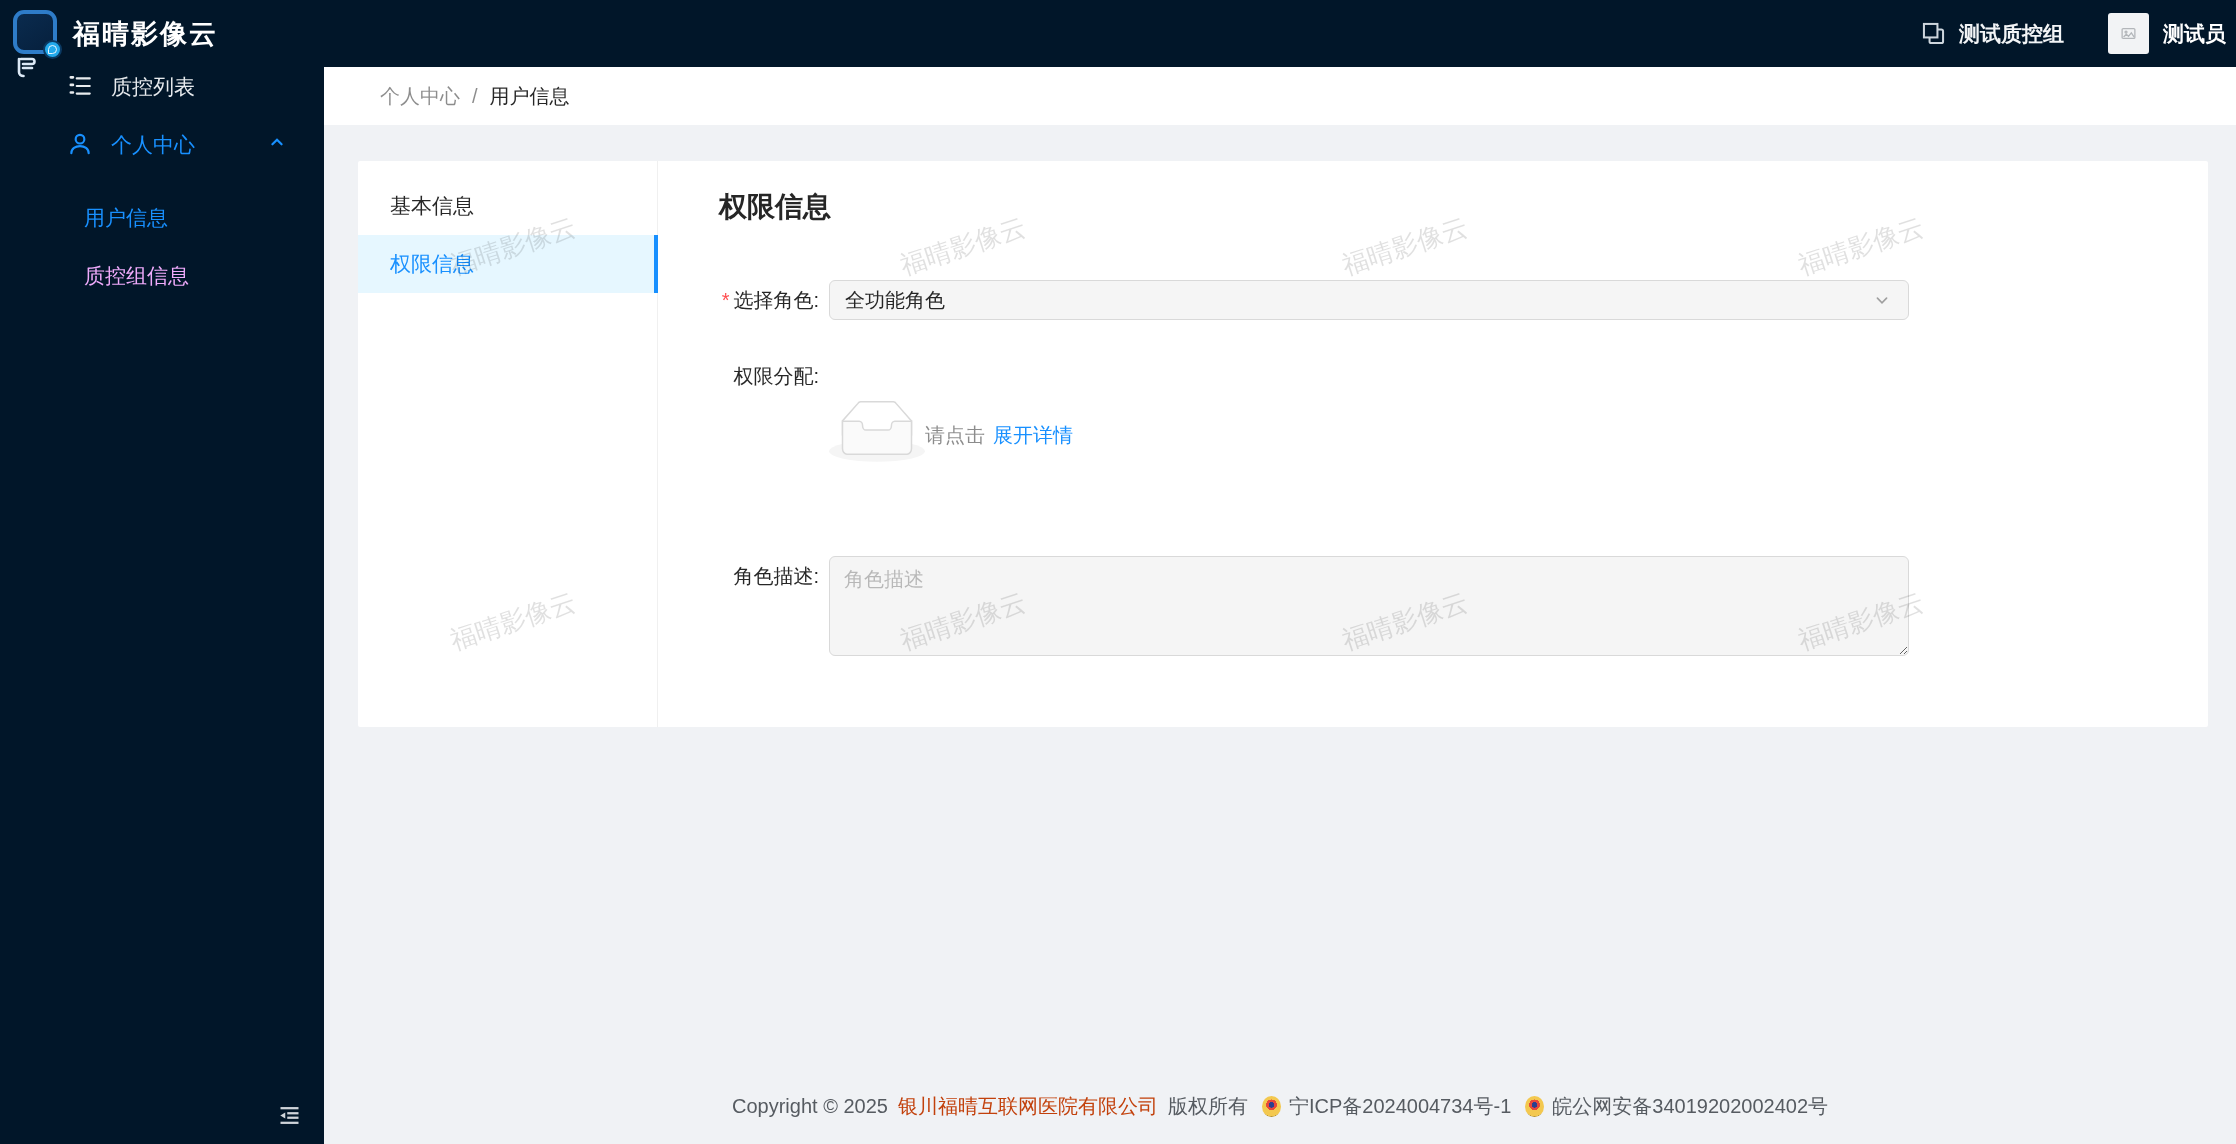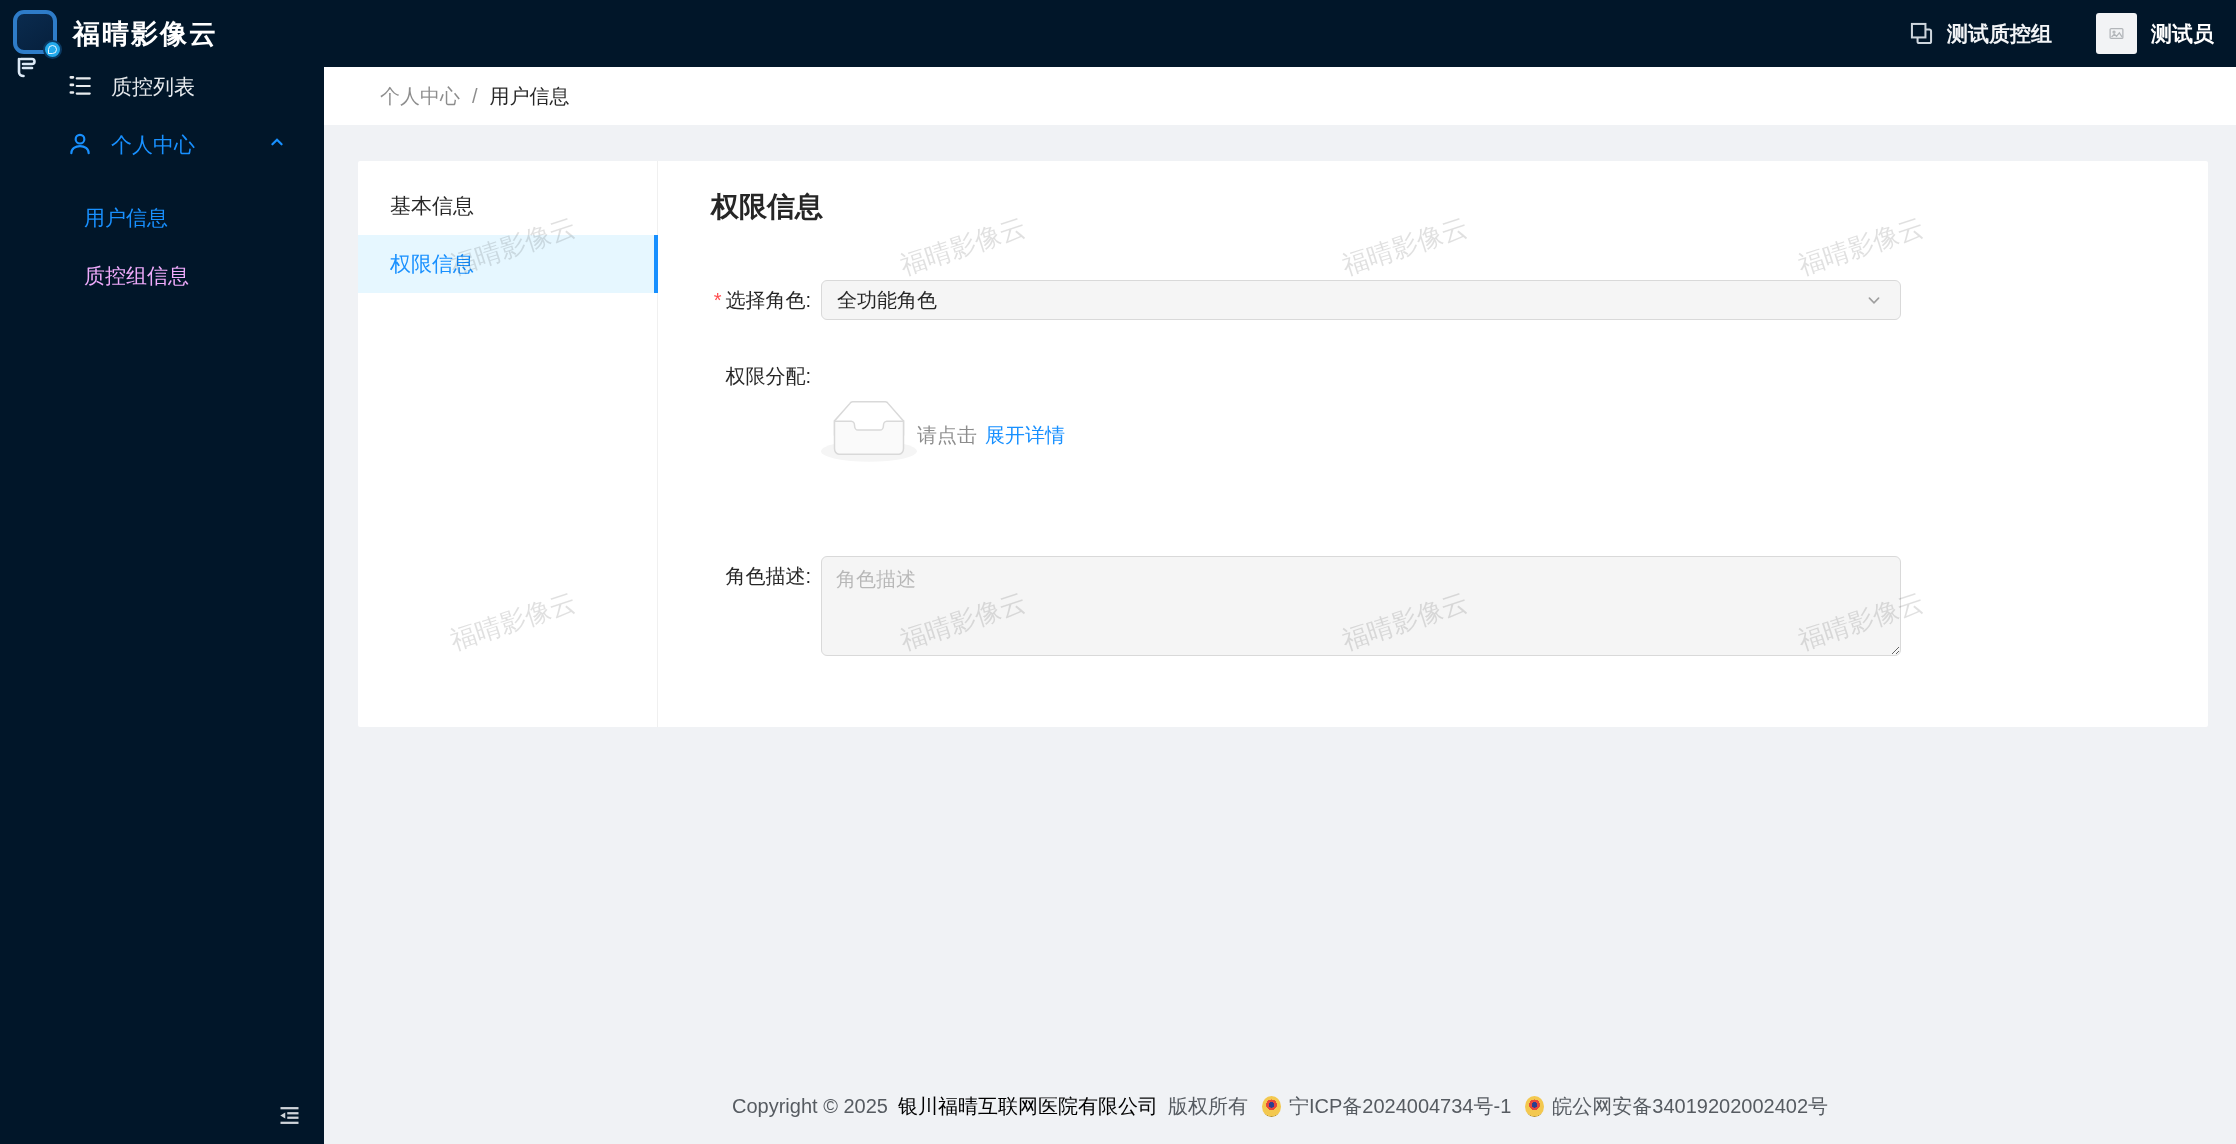--- a/index.html
+++ b/index.html
@@ -7,21 +7,21 @@
   body { font-family:"Liberation Sans","DejaVu Sans",sans-serif; background:#f0f2f5; position:relative; }
 
   
   .header { position:absolute; top:0; left:0; width:2236px; height:67px; background:#011629; display:flex; align-items:center; z-index:30; }
   .brand { width:324px; display:flex; align-items:center; padding-left:13px; flex:none; }
   .logo { position:relative; width:47px; height:47px; flex:none; }
   .logo-box { width:44px; height:44px; border-radius:11px; border:4px solid #2e7cc8; background:linear-gradient(145deg,#0a2b4e,#06203d); }
   .logo-badge { position:absolute; right:-2px; bottom:-2px; width:19px; height:19px; border-radius:50%; background:#23aaec; border:2px solid #0b3a63; display:flex; align-items:center; justify-content:center; }
   .logo-badge span { display:block; width:9px; height:9px; border:1.5px solid #eaf7ff; border-radius:50% 50% 50% 0; }
   .app-title { color:#ffffff; font-size:27px; font-weight:bold; letter-spacing:2px; margin-left:13px; }
-  .header-right { margin-left:auto; display:flex; align-items:center; padding-right:22px; }
+  .header-right { margin-left:auto; display:flex; align-items:center; padding-right:10px; }
   .hgroup { display:flex; align-items:center; cursor:pointer; }
   .hgroup svg { margin-right:12px; }
   .hgroup-label { color:#f2f4f6; font-size:21px; font-weight:bold; }
   .avatar { width:41px; height:41px; background:#f2f3f5; border-radius:3px; margin-left:44px; display:flex; align-items:center; justify-content:center; cursor:pointer; }
   .username { color:#ffffff; font-size:21px; font-weight:bold; margin-left:14px; cursor:pointer; }
 
   
   .sidebar { position:absolute; top:67px; left:0; width:324px; bottom:0; background:#011629; z-index:20; }
   .menu { padding-top:6px; }
   .menu-item { height:58px; display:flex; align-items:flex-start; padding:0 36px 0 36px; color:#e8ebee; font-size:21px; cursor:pointer;margin-left:31px; }
@@ -33,21 +33,21 @@
   .gap8 { height:8px; }
   .fold-trigger { position:absolute; bottom:14px; right:20px; width:30px; height:30px; display:flex; align-items:center; justify-content:center; cursor:pointer; }
 
   
   .main { position:absolute; left:324px; top:67px; right:0; bottom:0; background:#f0f2f5; }
   .breadcrumb-bar { height:58px; background:#ffffff; display:flex; align-items:center; padding-left:56px; font-size:20px; }
   .crumb-link { color:rgba(0,0,0,0.45); cursor:pointer; }
   .crumb-sep { color:rgba(0,0,0,0.45); margin:0 12px; }
   .crumb-current { color:rgba(0,0,0,0.85); }
 
-  .card { margin:36px 28px 0 34px; height:566px; background:#ffffff; border-radius:2px; display:flex; position:relative; }
+  .card { margin:36px 28px 0 34px; height:566px; background:#ffffff; border-radius:2px; display:flex; position:relative;gap:8px; }
   .tabcol { width:300px; flex:none; border-right:1px solid #f0f0f0; padding-top:16px; }
   .tab { height:58px; display:flex; align-items:center; padding-left:32px; font-size:21px; color:rgba(0,0,0,0.85); cursor:pointer; position:relative; }
   .tab.active { background:#e6f7ff; color:#1890ff; }
   .tab.active::after { content:""; position:absolute; right:-1px; top:0; bottom:0; width:4px; background:#1890ff; }
 
   .pane { flex:1; padding-top:27px; }
   .pane-title { padding-left:53px; font-size:28px; font-weight:600; color:#262626; }
   .form { margin-top:54px; }
   .frow { display:flex; align-items:flex-start; }
   .frow-label { width:163px; padding-right:10px; flex:none; text-align:right; font-size:20px; color:rgba(0,0,0,0.85); line-height:40px; white-space:nowrap; }
@@ -61,21 +61,21 @@
   .row3 { margin-top:94px; }
   .desc-area { width:1080px; height:100px; background:#f5f5f5; border:1px solid #d9d9d9; border-radius:6px; padding:9px 14px; font-size:20px; font-family:"Liberation Sans","DejaVu Sans",sans-serif; color:rgba(0,0,0,0.85); resize:vertical; outline:none; }
   .desc-area::placeholder { color:rgba(0,0,0,0.25); }
 
   
   .wm-layer { position:absolute; inset:0; pointer-events:none; overflow:hidden; z-index:10; }
   .wm { position:absolute; font-size:26px; color:rgba(0,0,0,0.12); transform:rotate(-18deg); white-space:nowrap; }
 
   
   .footer { position:absolute; left:0; right:0; bottom:24px; text-align:center; font-size:20px; color:#565b61; }
-  .footer a { color:#000000; text-decoration:none; cursor:pointer; }
+  .footer a { color:#c2410c; text-decoration:none; cursor:pointer; }
   .badge { display:inline-block; width:19px; height:21px; border-radius:50%; margin:0 8px -4px 14px;
            background:radial-gradient(circle at 50% 42%, #2b3f8f 0 18%, #e8483a 19% 34%, #f3c84f 35% 72%, #b8922a 73% 100%); }
   .sp { display:inline-block; width:10px; }
 </style>
 </head>
 <body>
 
 <div class="header">
   <div class="brand">
     <div class="logo">

